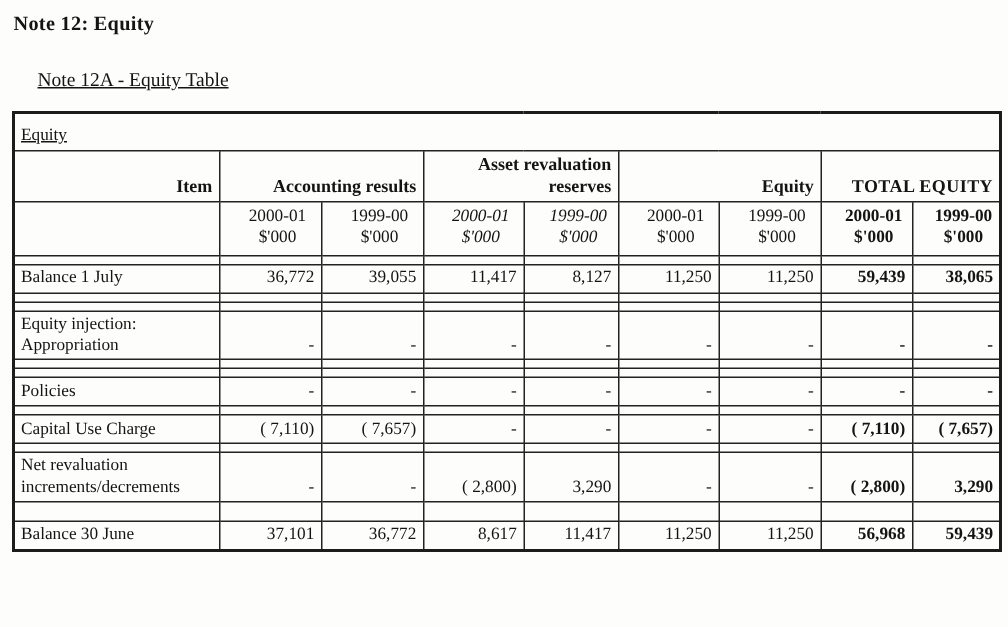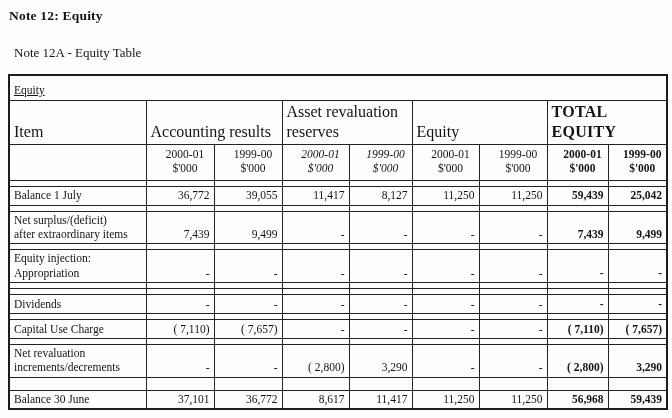--- a/index.html
+++ b/index.html
@@ -13,21 +13,22 @@
   .page { padding: 7px 7px 0 8px; }
   .note-title {
     font-size: 13.5px;
     font-weight: bold;
     margin: 1px 0 4px 1px;
     letter-spacing: 0.2px;
   }
   .note-subtitle {
     font-size: 13px;
     font-weight: normal;
-    margin: 21px 0 0 6px;
+    text-decoration: underline;
+    margin: 21px 0 0 17px;
   }
   table.equity {
     margin-top: 13px;
     border-collapse: collapse;
     table-layout: fixed;
     width: 658px;
     border: 2px solid #1c1c1c;
   }
   table.equity td {
     border: 1px solid #222;
@@ -41,24 +42,25 @@
   td.total-l{ border-left: 3px solid #151515; }
   .caption-cell {
     height: 25px;
     font-size: 12.5px;
     padding: 2px 4px 4px 5px;
     vertical-align: bottom;
   }
   .caption-cell span { text-decoration: underline; }
   tr.group-row td {
     height: 30px;
-    text-align: left;
+    text-align: right;
     vertical-align: bottom;
-    font-size: 16px;
+    font-size: 12px;
     padding-bottom: 2px;
+    font-weight: bold;
   }
   td.item-head { text-align: center; }
   td.grp-bold { font-weight: bold; font-size: 12.5px; letter-spacing: 0.3px; margin-left: 24px; }
   tr.year-row td {
     height: 36px;
     text-align: center;
     vertical-align: middle;
     font-size: 11.5px;
     padding: 2px 2px 4px 12px;
   }
@@ -160,44 +162,32 @@
         </tr>
         <tr>
           <td class="row-label">Balance 1 July</td>
           <td class="val grp-l">36,772</td>
           <td class="val">39,055</td>
           <td class="val grp-l">11,417</td>
           <td class="val">8,127</td>
           <td class="val grp-l">11,250</td>
           <td class="val">11,250</td>
           <td class="val grp-l total-l te-col">59,439</td>
-          <td class="val te-col">25,042</td>
-        </tr>
-        <tr class="spacer">
-          <td></td>
-          <td class="grp-l"></td>
-          <td class=""></td>
-          <td class="grp-l"></td>
-          <td class=""></td>
-          <td class="grp-l"></td>
-          <td class=""></td>
-          <td class="grp-l total-l"></td>
-          <td class=""></td>
-        </tr>
-        <tr>
-          <td class="row-label">Net surplus/(deficit)
-after extraordinary items</td>
-          <td class="val grp-l">7,439</td>
-          <td class="val">9,499</td>
-          <td class="val grp-l">-</td>
-          <td class="val">-</td>
-          <td class="val grp-l">-</td>
-          <td class="val">-</td>
-          <td class="val grp-l total-l te-col">7,439</td>
-          <td class="val te-col">9,499</td>
+          <td class="val te-col">38,065</td>
+        </tr>
+        <tr class="spacer">
+          <td></td>
+          <td class="grp-l"></td>
+          <td class=""></td>
+          <td class="grp-l"></td>
+          <td class=""></td>
+          <td class="grp-l"></td>
+          <td class=""></td>
+          <td class="grp-l total-l"></td>
+          <td class=""></td>
         </tr>
         <tr class="spacer">
           <td></td>
           <td class="grp-l"></td>
           <td class=""></td>
           <td class="grp-l"></td>
           <td class=""></td>
           <td class="grp-l"></td>
           <td class=""></td>
           <td class="grp-l total-l"></td>
@@ -231,21 +221,21 @@
           <td class="grp-l"></td>
           <td class=""></td>
           <td class="grp-l"></td>
           <td class=""></td>
           <td class="grp-l"></td>
           <td class=""></td>
           <td class="grp-l total-l"></td>
           <td class=""></td>
         </tr>
         <tr>
-          <td class="row-label">Dividends</td>
+          <td class="row-label">Policies</td>
           <td class="val grp-l">-</td>
           <td class="val">-</td>
           <td class="val grp-l">-</td>
           <td class="val">-</td>
           <td class="val grp-l">-</td>
           <td class="val">-</td>
           <td class="val grp-l total-l te-col">-</td>
           <td class="val te-col">-</td>
         </tr>
         <tr class="spacer">

